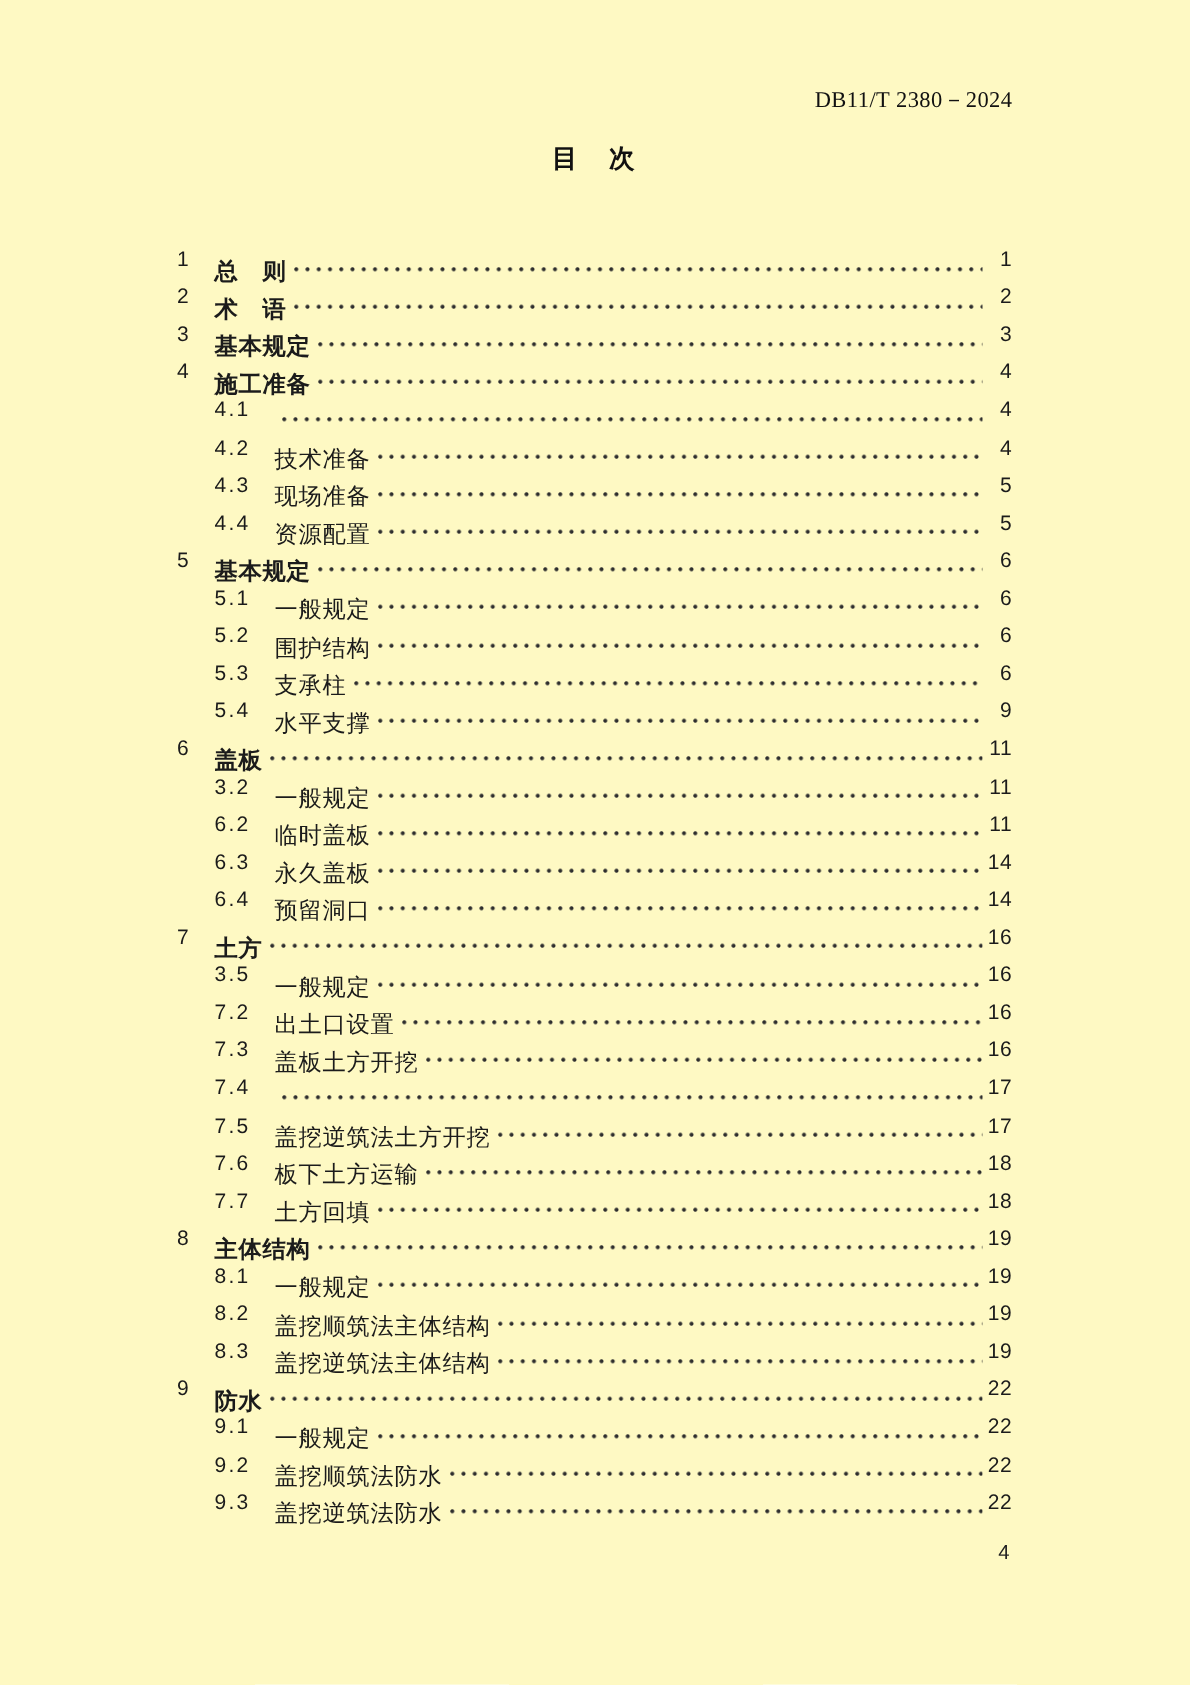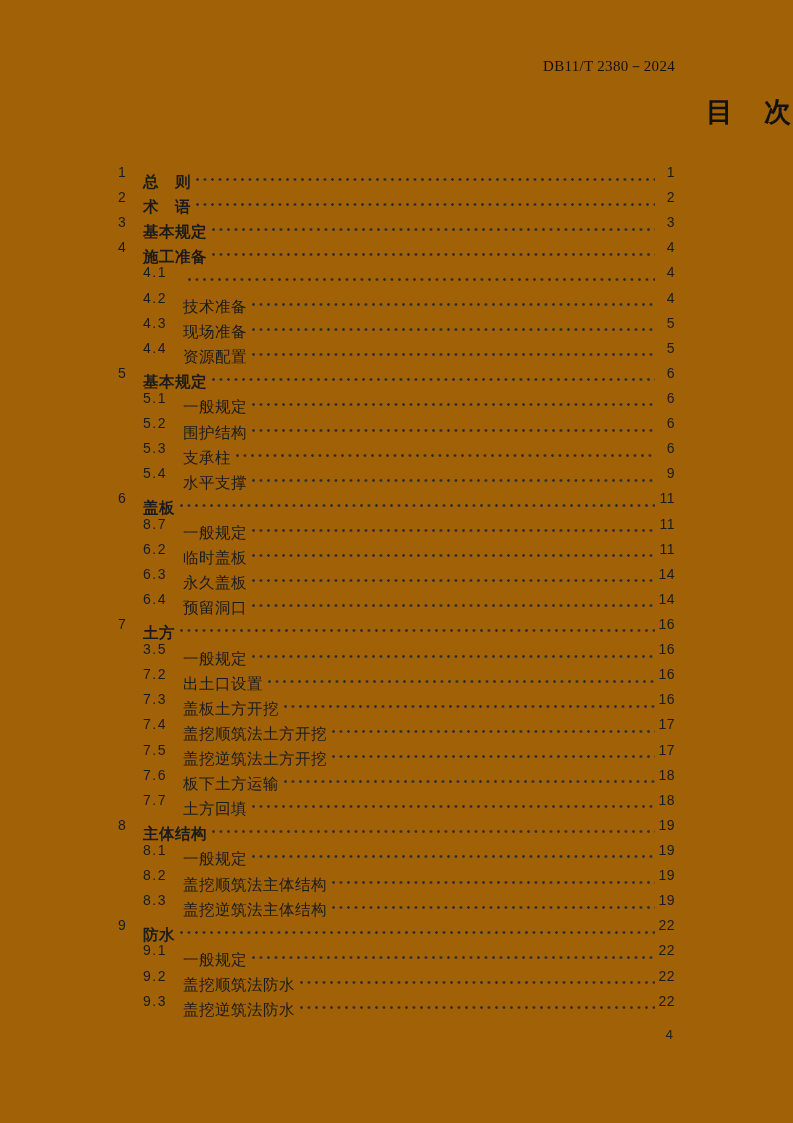--- a/index.html
+++ b/index.html
@@ -6,36 +6,36 @@
   html, body { background: #ffffff; }
   body {
     width: 793px; height: 1123px;
     position: relative;
     font-family: "Liberation Serif", "DejaVu Serif", serif;
     color: #1b1b1b;
     overflow: hidden;
   }
   .page {
     position: absolute; inset: 0;
-    background: #a16207;
+    background: #fef9c3;
   }
   .doc-header {
     position: absolute;
     top: 57px; right: 118px;
     font-family: "Liberation Serif", "DejaVu Serif", serif;
     font-size: 15px;
     letter-spacing: 0.3px;
     color: #111;
     white-space: nowrap;
   }
   .doc-title {
     position: absolute;
     top: 94px; left: 0; right: 0;
-    text-align: right;
-    font-size: 27px;
+    text-align: center;
+    font-size: 17px;
     font-weight: 700;
     letter-spacing: 2px;
     color: #111;
   }
   .toc {
     position: absolute;
     top: 160px; left: 118px;
     width: 557px;
   }
   .toc-row {
@@ -175,21 +175,21 @@
     <span class="leader"></span>
     <span class="pagenum">9</span>
   </div>
       <div class="toc-row lvl1">
     <span class="num">6</span>
     <span class="label">盖板</span>
     <span class="leader"></span>
     <span class="pagenum">11</span>
   </div>
       <div class="toc-row lvl2">
-    <span class="num">8.7</span>
+    <span class="num">3.2</span>
     <span class="label">一般规定</span>
     <span class="leader"></span>
     <span class="pagenum">11</span>
   </div>
       <div class="toc-row lvl2">
     <span class="num">6.2</span>
     <span class="label">临时盖板</span>
     <span class="leader"></span>
     <span class="pagenum">11</span>
   </div>
@@ -224,21 +224,20 @@
     <span class="pagenum">16</span>
   </div>
       <div class="toc-row lvl2">
     <span class="num">7.3</span>
     <span class="label">盖板土方开挖</span>
     <span class="leader"></span>
     <span class="pagenum">16</span>
   </div>
       <div class="toc-row lvl2">
     <span class="num">7.4</span>
-    <span class="label">盖挖顺筑法土方开挖</span>
     <span class="leader"></span>
     <span class="pagenum">17</span>
   </div>
       <div class="toc-row lvl2">
     <span class="num">7.5</span>
     <span class="label">盖挖逆筑法土方开挖</span>
     <span class="leader"></span>
     <span class="pagenum">17</span>
   </div>
       <div class="toc-row lvl2">

